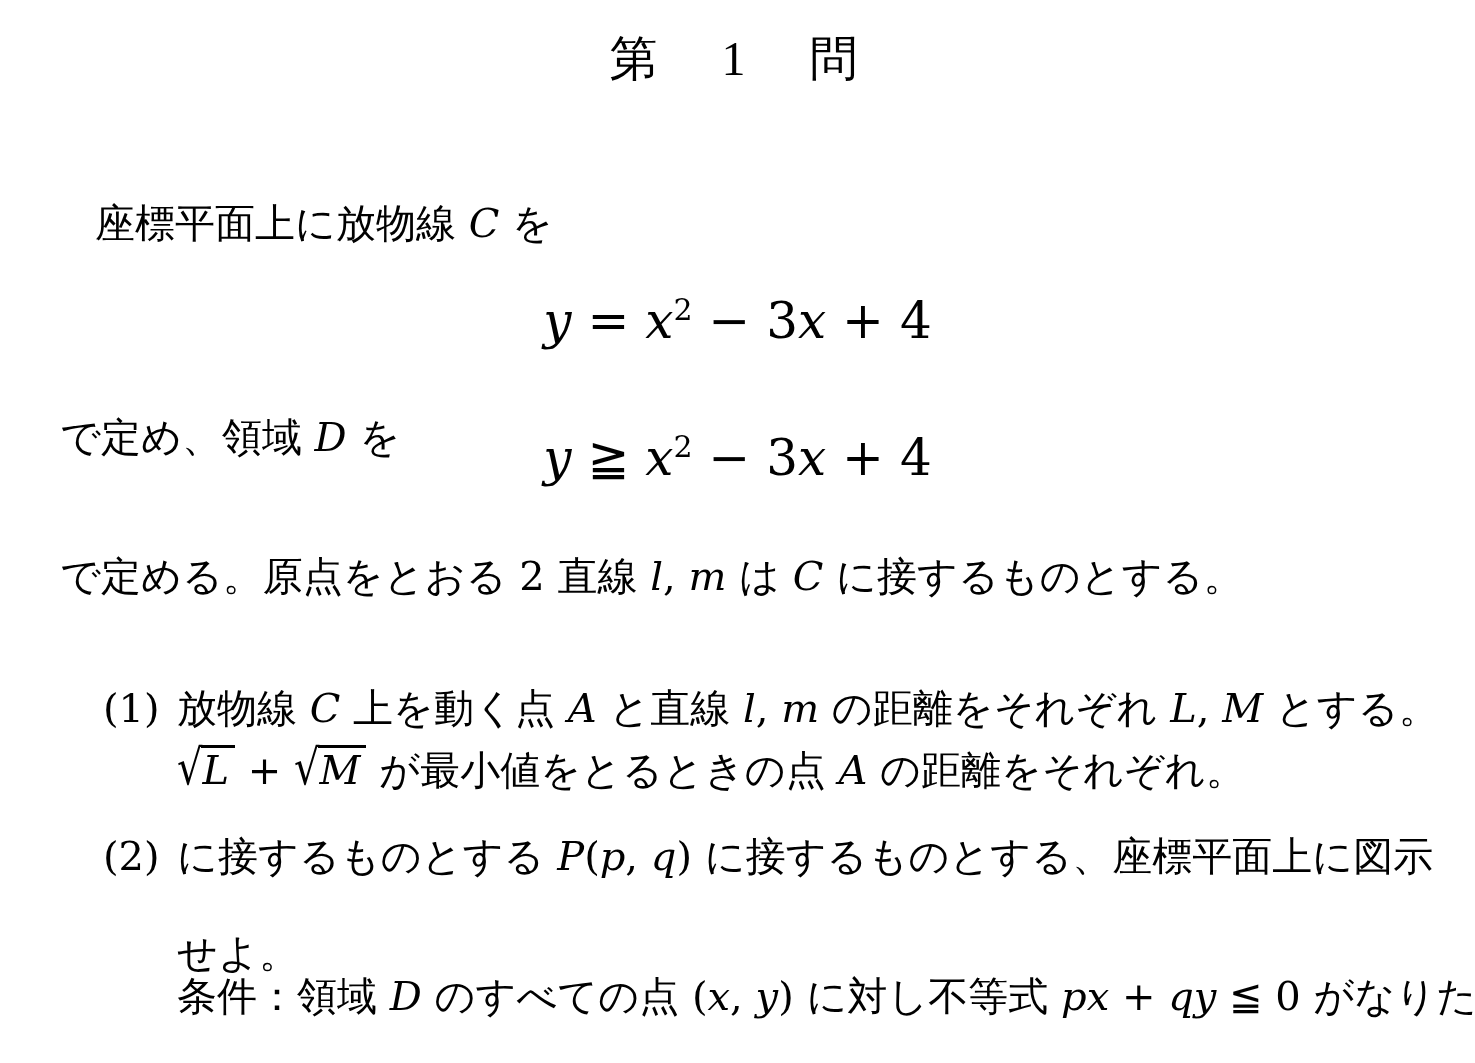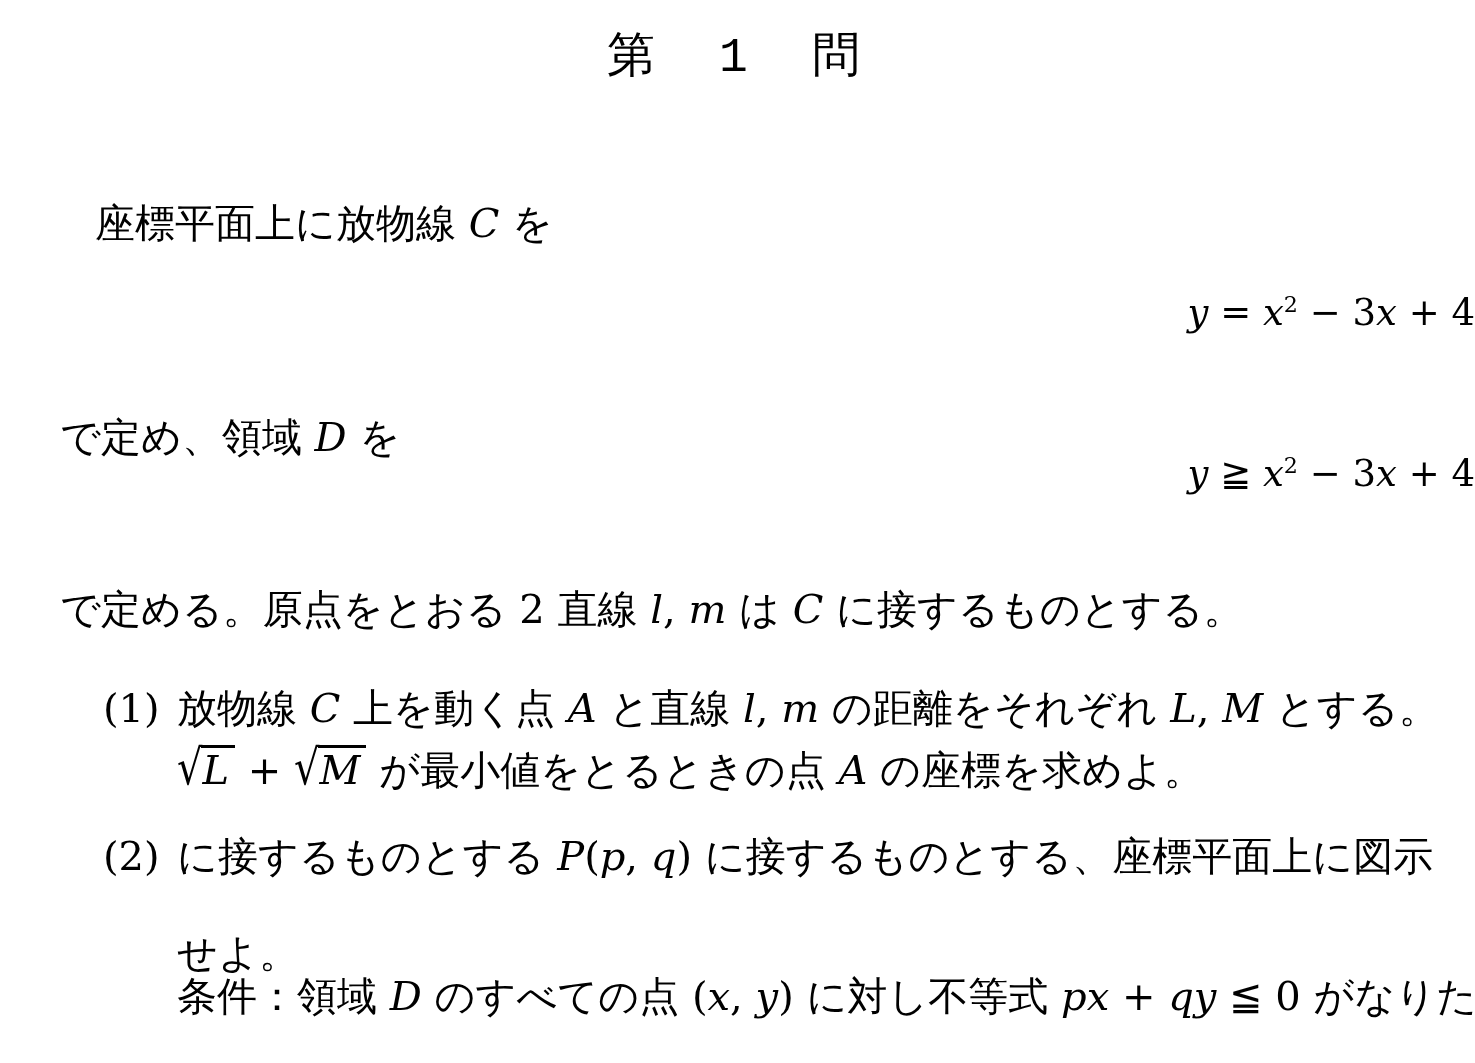--- a/index.html
+++ b/index.html
@@ -7,28 +7,28 @@
     width: 1475px; height: 1063px;
     background: #ffffff; color: #000000;
     position: relative; overflow: hidden;
     font-family: "DejaVu Serif", "Liberation Serif", serif;
   }
   .abs { position: absolute; margin: 0; white-space: nowrap; text-align: center; }
   .title {
     top: 30px; left: 0; width: 100%;
     text-align: center;
     font-size: 48px; line-height: 1.2; font-weight: 500;
-    font-family: Liberation Mono, monospace;
+    font-family: Liberation Serif, serif;
     letter-spacing: 8px;
   }
   .body-line { font-size: 40px; line-height: 1.25; }
   .eq {
     left: 0; width: 100%;
-    text-align: right;
-    font-size: 37px; line-height: 1.2;
+    text-align: center;
+    font-size: 50px; line-height: 1.2;
   }
   .seg-jp, .seg-up { font-style: normal; }
   .seg-it { font-style: italic; }
   .seg-sup { font-size: 0.60em; vertical-align: 0.60em; font-style: normal; letter-spacing: 0; }
   .sqrt { display: inline-block; white-space: nowrap; }
   .sqrt-sym { display: inline-block; transform: scaleY(1.22); transform-origin: 70% 76%; }
   .sqrt-rad {
     display: inline-block; font-style: italic;
     border-top: 3px solid #000;
     padding: 0 6px 0 2px; margin-left: -2px;
@@ -39,24 +39,24 @@
 <body>
 
 <h1 class="abs title">第　1　問</h1>
 
 <p class="abs body-line" style="top:198px; left:95px"><span class="seg-jp">座標平面上に放物線 </span><span class="seg-it">C</span><span class="seg-jp"> を</span></p>
 
 <div class="abs eq" style="top:291px"><span class="seg-it">y</span><span class="seg-up"> = </span><span class="seg-it">x</span><span class="seg-sup">2</span><span class="seg-up"> − 3</span><span class="seg-it">x</span><span class="seg-up"> + 4</span></div>
 
 <p class="abs body-line" style="top:412px; left:60px"><span class="seg-jp">で定め、領域 </span><span class="seg-it">D</span><span class="seg-jp"> を</span></p>
 
-<div class="abs eq" style="top:452px"><span class="seg-it">y</span><span class="seg-up"> ≧ </span><span class="seg-it">x</span><span class="seg-sup">2</span><span class="seg-up"> − 3</span><span class="seg-it">x</span><span class="seg-up"> + 4</span></div>
+<div class="abs eq" style="top:428px"><span class="seg-it">y</span><span class="seg-up"> ≧ </span><span class="seg-it">x</span><span class="seg-sup">2</span><span class="seg-up"> − 3</span><span class="seg-it">x</span><span class="seg-up"> + 4</span></div>
 
-<p class="abs body-line" style="top:584px; left:60px"><span class="seg-jp">で定める。原点をとおる </span><span class="seg-up">2</span><span class="seg-jp"> 直線 </span><span class="seg-it">l</span><span class="seg-up">, </span><span class="seg-it">m</span><span class="seg-jp"> は </span><span class="seg-it">C</span><span class="seg-jp"> に接するものとする。</span></p>
+<p class="abs body-line" style="top:551px; left:60px"><span class="seg-jp">で定める。原点をとおる </span><span class="seg-up">2</span><span class="seg-jp"> 直線 </span><span class="seg-it">l</span><span class="seg-up">, </span><span class="seg-it">m</span><span class="seg-jp"> は </span><span class="seg-it">C</span><span class="seg-jp"> に接するものとする。</span></p>
 
 <span class="abs body-line" style="top:683px; left:103px">(1)</span>
 <p class="abs body-line" style="top:683px; left:177px"><span class="seg-jp">放物線 </span><span class="seg-it">C</span><span class="seg-jp"> 上を動く点 </span><span class="seg-it">A</span><span class="seg-jp"> と直線 </span><span class="seg-it">l</span><span class="seg-up">, </span><span class="seg-it">m</span><span class="seg-jp"> の距離をそれぞれ </span><span class="seg-it">L</span><span class="seg-up">, </span><span class="seg-it">M</span><span class="seg-jp"> とする。</span></p>
-<p class="abs body-line" style="top:745px; left:177px"><span class="sqrt"><span class="sqrt-sym">√</span><span class="sqrt-rad">L</span></span><span class="seg-up"> + </span><span class="sqrt"><span class="sqrt-sym">√</span><span class="sqrt-rad">M</span></span><span class="seg-jp"> が最小値をとるときの点 </span><span class="seg-it">A</span><span class="seg-jp"> の座標を求めよ。</span></p>
+<p class="abs body-line" style="top:745px; left:177px"><span class="sqrt"><span class="sqrt-sym">√</span><span class="sqrt-rad">L</span></span><span class="seg-up"> + </span><span class="sqrt"><span class="sqrt-sym">√</span><span class="sqrt-rad">M</span></span><span class="seg-jp"> が最小値をとるときの点 </span><span class="seg-it">A</span><span class="seg-jp"> の距離をそれぞれ。</span></p>
 
 <span class="abs body-line" style="top:831px; left:103px">(2)</span>
 <p class="abs body-line" style="top:831px; left:177px"><span class="seg-jp">に接するものとする </span><span class="seg-it">P</span><span class="seg-up">(</span><span class="seg-it">p</span><span class="seg-up">, </span><span class="seg-it">q</span><span class="seg-up">)</span><span class="seg-jp"> に接するものとする、座標平面上に図示</span></p>
 <p class="abs body-line" style="top:928px; left:177px"><span class="seg-jp">せよ。</span></p>
 <p class="abs body-line" style="top:971px; left:177px"><span class="seg-jp">条件：領域 </span><span class="seg-it">D</span><span class="seg-jp"> のすべての点 </span><span class="seg-up">(</span><span class="seg-it">x</span><span class="seg-up">, </span><span class="seg-it">y</span><span class="seg-up">)</span><span class="seg-jp"> に対し不等式 </span><span class="seg-it">px</span><span class="seg-up"> + </span><span class="seg-it">qy</span><span class="seg-up"> ≦ 0</span><span class="seg-jp"> がなりたつ。</span></p>
 
 </body></html>

